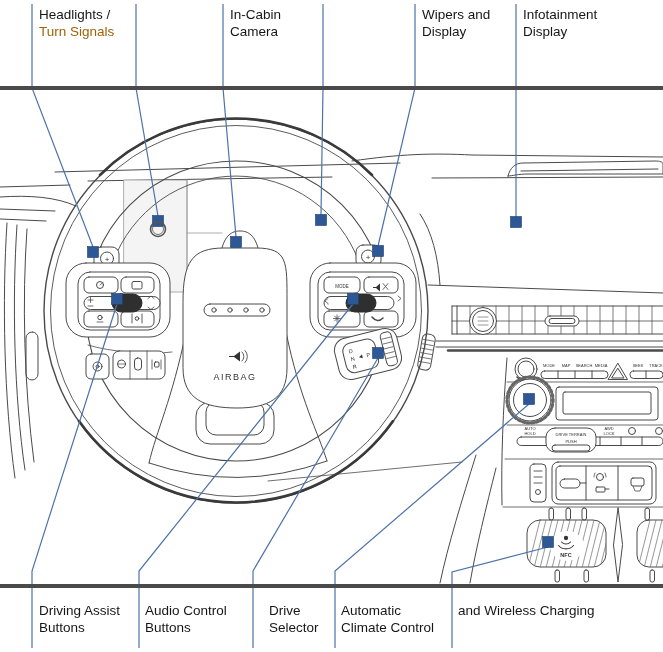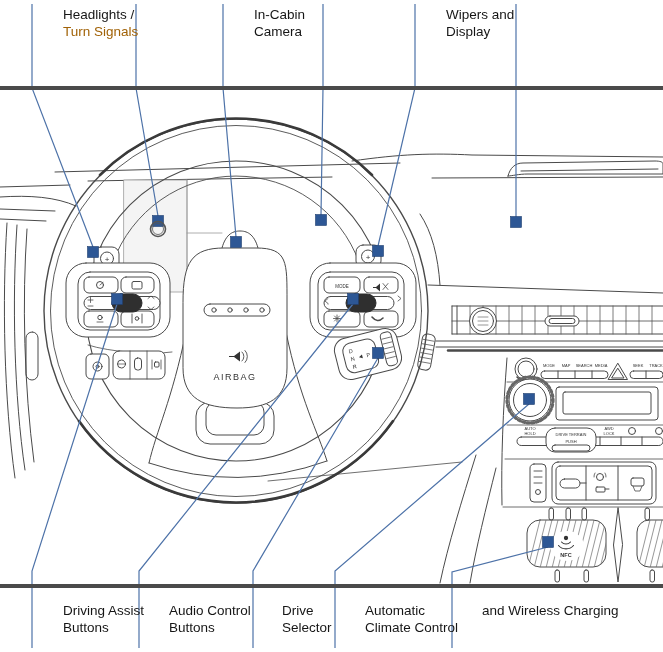--- a/index.html
+++ b/index.html
@@ -1,20 +1,20 @@
 <!DOCTYPE html>
 <html><head>
 <meta charset="utf-8">
 <style>
   html,body{margin:0;padding:0;background:#fff;}
   .stage{position:relative;width:663px;height:652px;background:#fff;overflow:hidden;
          font-family:"Liberation Sans",sans-serif;}
   .stage svg{position:absolute;left:0;top:0;}
   .callout-label{position:absolute;font-size:13.5px;line-height:17px;color:#161616;
-                 white-space:nowrap;letter-spacing:0;margin-left:24px;}
+                 white-space:nowrap;letter-spacing:0;}
   .callout-label .ln{display:block;}
   .callout-label .link{color:#a16207;}
   .lbl-top{top:6px;}
   .lbl-bot{top:602px;}
 </style>
 </head>
 <body>
 
 <div class="stage">
 
@@ -396,30 +396,34 @@
     <span class="ln link">Turn Signals</span>
   </div>
   <div class="callout-label lbl-top" style="left:230px">
     <span class="ln">In-Cabin</span>
     <span class="ln">Camera</span>
   </div>
   <div class="callout-label lbl-top" style="left:422px">
     <span class="ln">Wipers and</span>
     <span class="ln">Display</span>
   </div>
+  <div class="callout-label lbl-top" style="left:523px">
+    <span class="ln">Infotainment</span>
+    <span class="ln">Display</span>
+  </div>
 
   <div class="callout-label lbl-bot" style="left:39px">
     <span class="ln">Driving Assist</span>
     <span class="ln">Buttons</span>
   </div>
   <div class="callout-label lbl-bot" style="left:145px">
     <span class="ln">Audio Control</span>
     <span class="ln">Buttons</span>
   </div>
-  <div class="callout-label lbl-bot" style="left:258px">
+  <div class="callout-label lbl-bot" style="left:269px">
     <span class="ln">Drive</span>
     <span class="ln">Selector</span>
   </div>
   <div class="callout-label lbl-bot" style="left:341px">
     <span class="ln">Automatic</span>
     <span class="ln">Climate Control</span>
   </div>
   <div class="callout-label lbl-bot" style="left:458px">
     <span class="ln">and Wireless Charging</span>
   </div>

